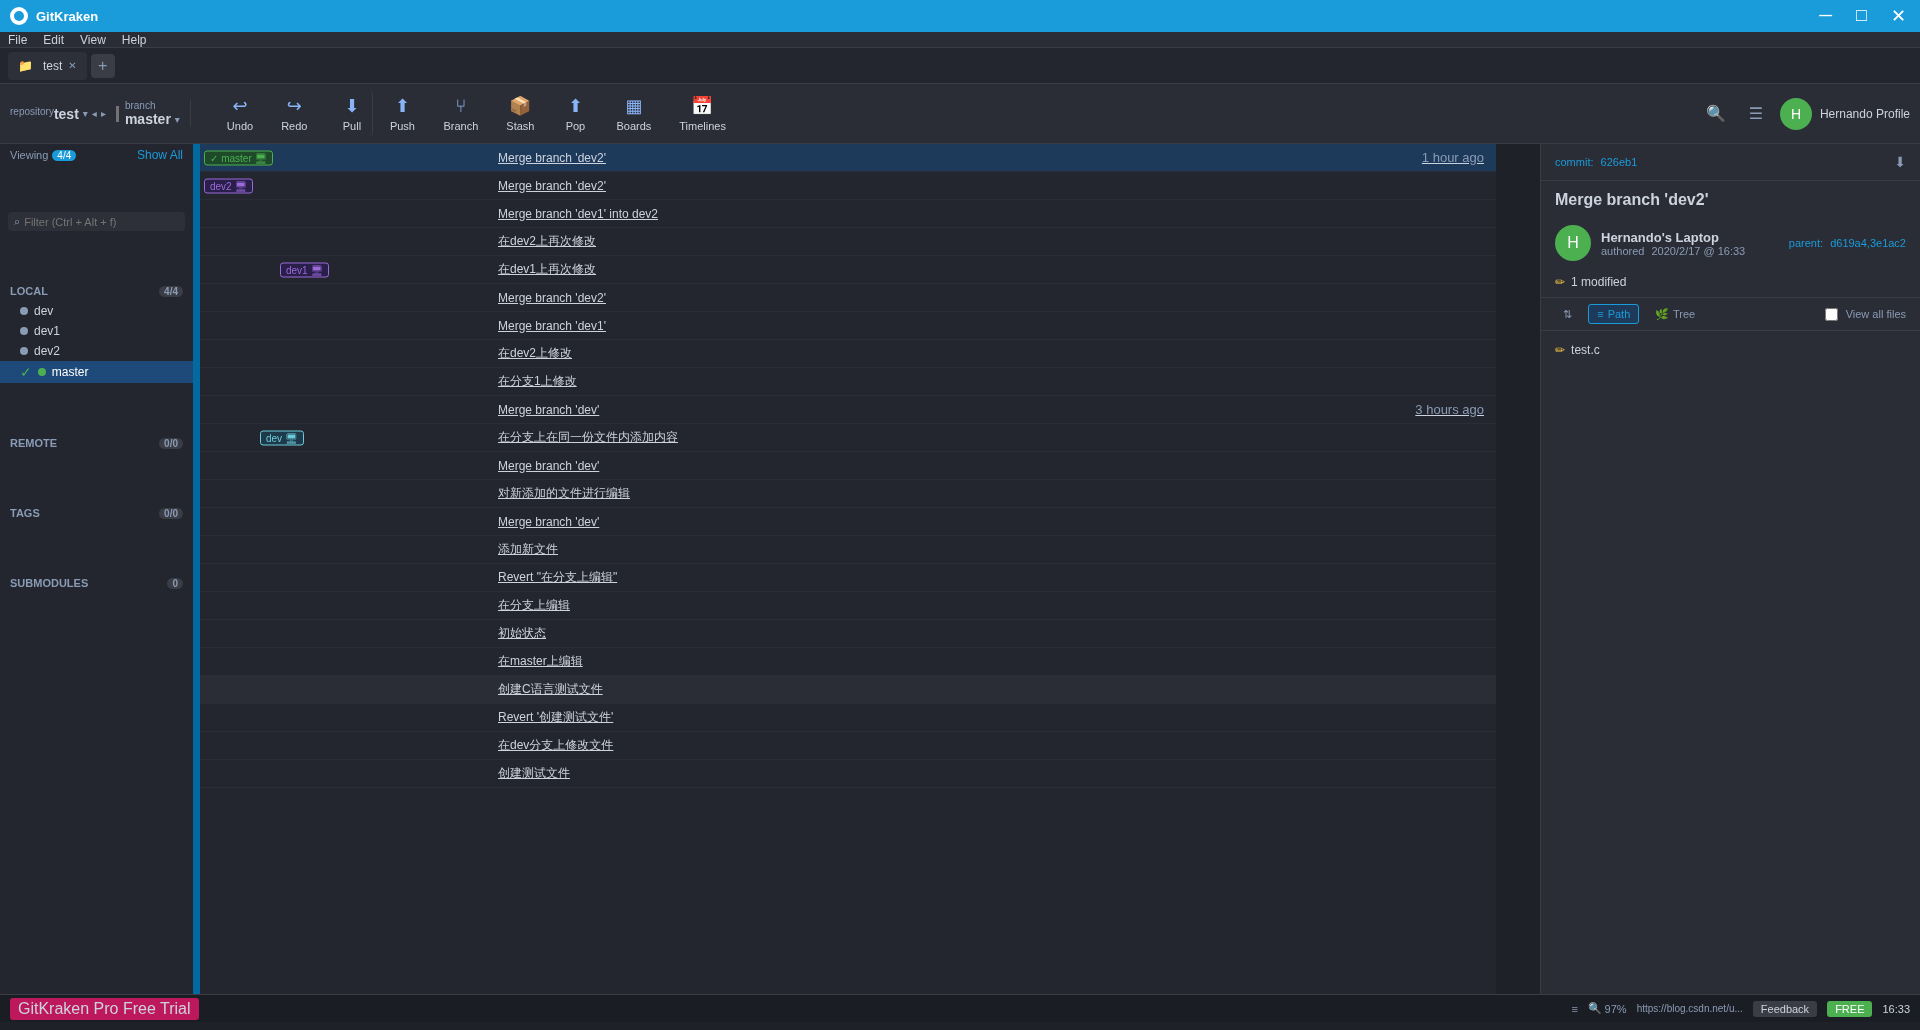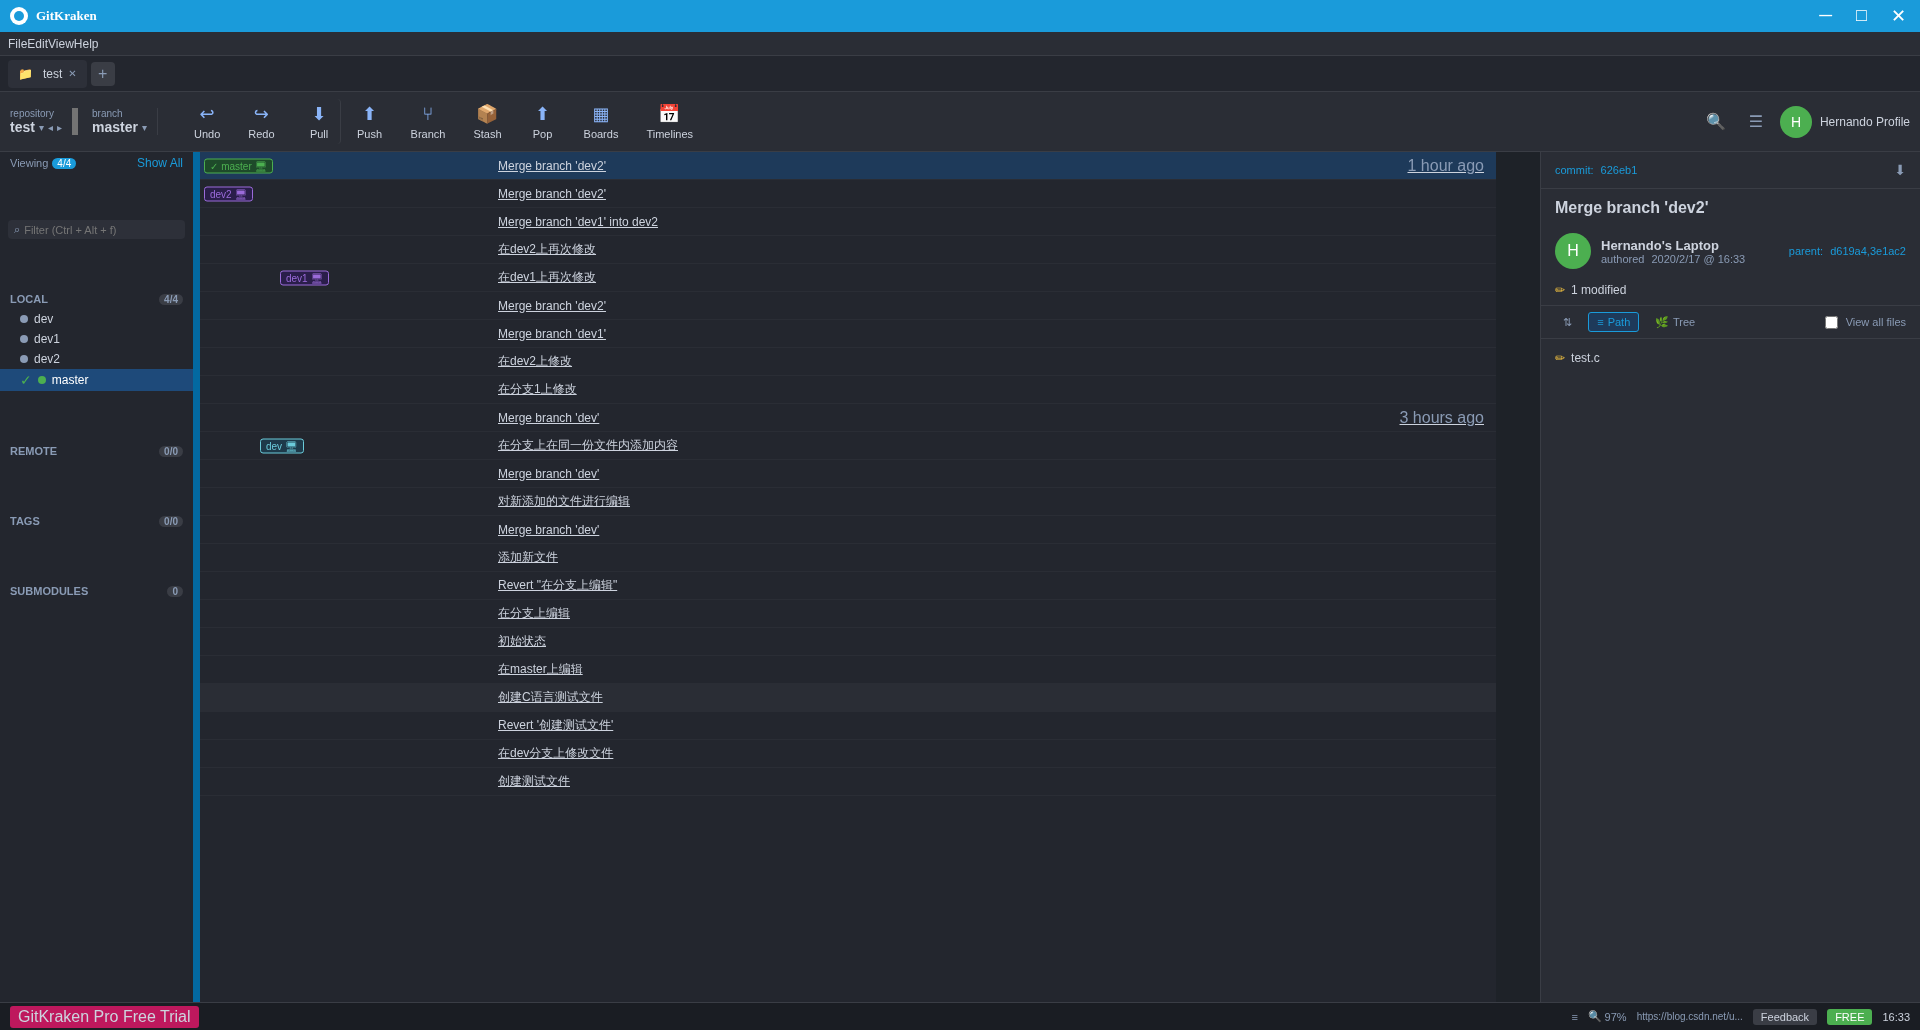--- a/index.html
+++ b/index.html
@@ -6,34 +6,34 @@
     body { font-family: 'Segoe UI', Arial, sans-serif; background: #1e2228; color: #cdd3de; font-size: 12px; width: 1920px; height: 1030px; overflow: hidden; }
 
     
     #titlebar {
       height: 32px;
       background: #1a9bda;
       display: flex;
       align-items: center;
       padding: 0 10px;
       justify-content: space-between;
-      font-family: Liberation Serif, serif;
     }
     #titlebar-left { display: flex; align-items: center; gap: 8px; color: white; font-size: 13px; font-weight: 600; }
     #titlebar-left .logo { width: 18px; height: 18px; background: white; border-radius: 50%; display: flex; align-items: center; justify-content: center; }
     #titlebar-right { display: flex; gap: 16px; }
     #titlebar-right span { color: white; font-size: 18px; cursor: pointer; padding: 0 4px; }
 
     
     #menubar {
-      height: 24px;
+      height: 16px;
       background: #2a2d35;
       display: flex;
       align-items: center;
       padding: 0 8px;
+      gap: 16px;
       border-bottom: 1px solid #3a3d45;
     }
     #menubar span { color: #cdd3de; font-size: 12px; cursor: pointer; }
 
     
     #tabbar {
       height: 36px;
       background: #23262e;
       display: flex;
       align-items: center;
@@ -62,24 +62,24 @@
       height: 60px;
       background: #2a2d35;
       display: flex;
       align-items: center;
       padding: 0 10px;
       gap: 4px;
       border-bottom: 1px solid #3a3d45;
     }
     .toolbar-section-repo {
       display: flex;
-      flex-direction: column;
-      margin-right: 10px;
+      flex-direction: row;
+      margin-right: 2px;
       padding-right: 10px;
-      border-right: 6px solid #737373;
+      border-right: 3px solid #737373;
     }
     .toolbar-section-branch {
       display: flex;
       flex-direction: column;
       margin-right: 20px;
       padding-right: 10px;
       border-right: 1px solid #3a3d45;
     }
     .toolbar-btn {
       display: flex;
@@ -194,21 +194,21 @@
       color: #1a9bda;
       display: flex;
       align-items: center;
       gap: 3px;
     }
     .branch-tag.master { background: #1e4a2a; border-color: #4CAF50; color: #4CAF50; }
     .branch-tag.dev2 { background: #2a1e4a; border-color: #9b6bda; color: #9b6bda; }
     .branch-tag.dev1 { background: #2a1e4a; border-color: #9b6bda; color: #9b6bda; }
     .branch-tag.dev { background: #1e3a4a; border-color: #6bcbda; color: #6bcbda; }
     .commit-msg { flex: 1; padding-left: 8px; font-size: 12px; color: #cdd3de; white-space: nowrap; overflow: hidden; text-overflow: ellipsis; }
-    .commit-time { color: #8a9bb5; font-size: 16px; padding-right: 12px; white-space: nowrap; }
+    .commit-time { color: #8a9bb5; font-size: 13px; padding-right: 12px; white-space: nowrap; }
 
     
     .graph-svg { position: absolute; top: 0; left: 0; }
 
     
     #right-panel {
       width: 380px;
       background: #2a2d35;
       border-left: 1px solid #3a3d45;
       display: flex;

